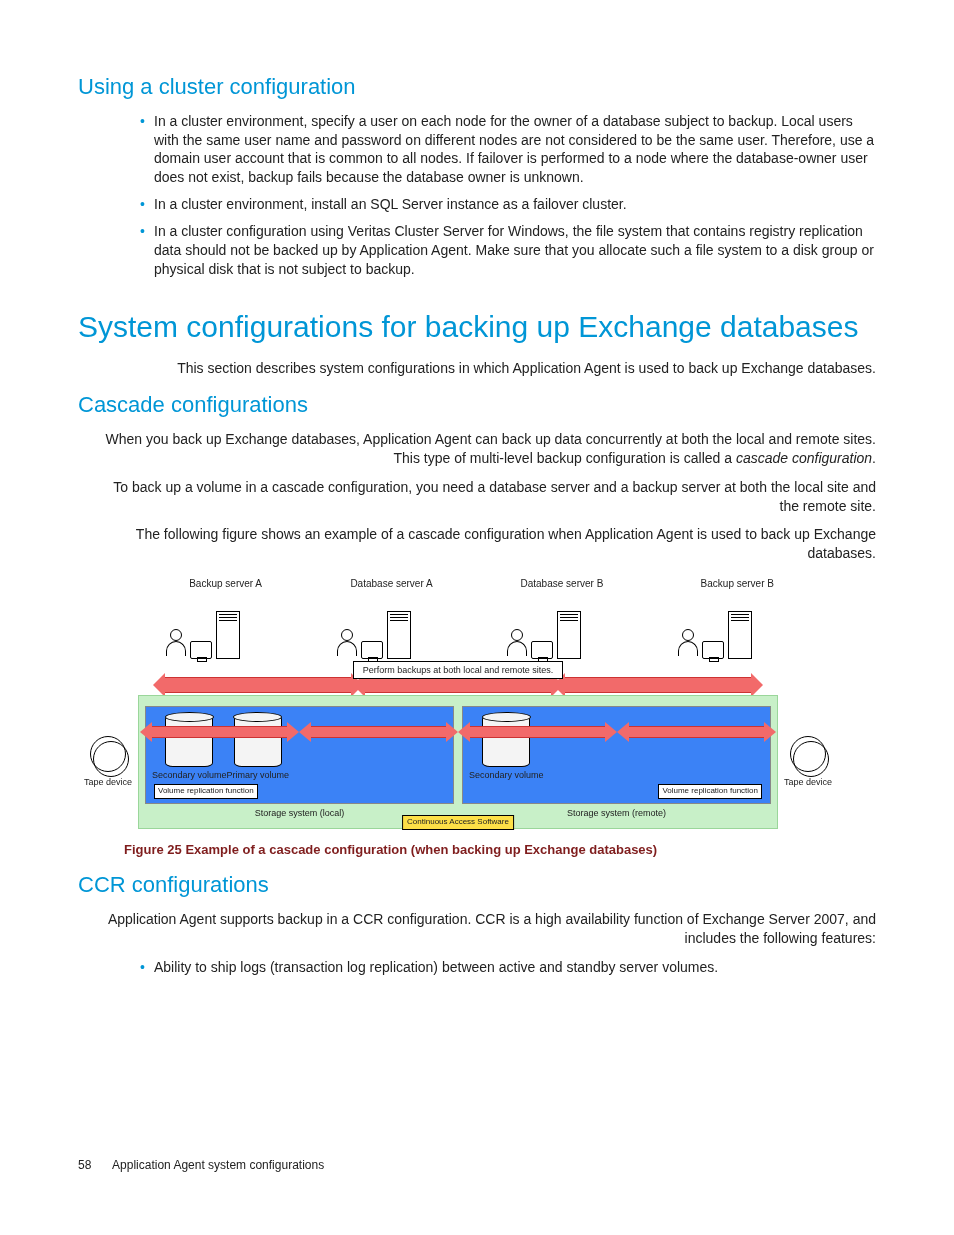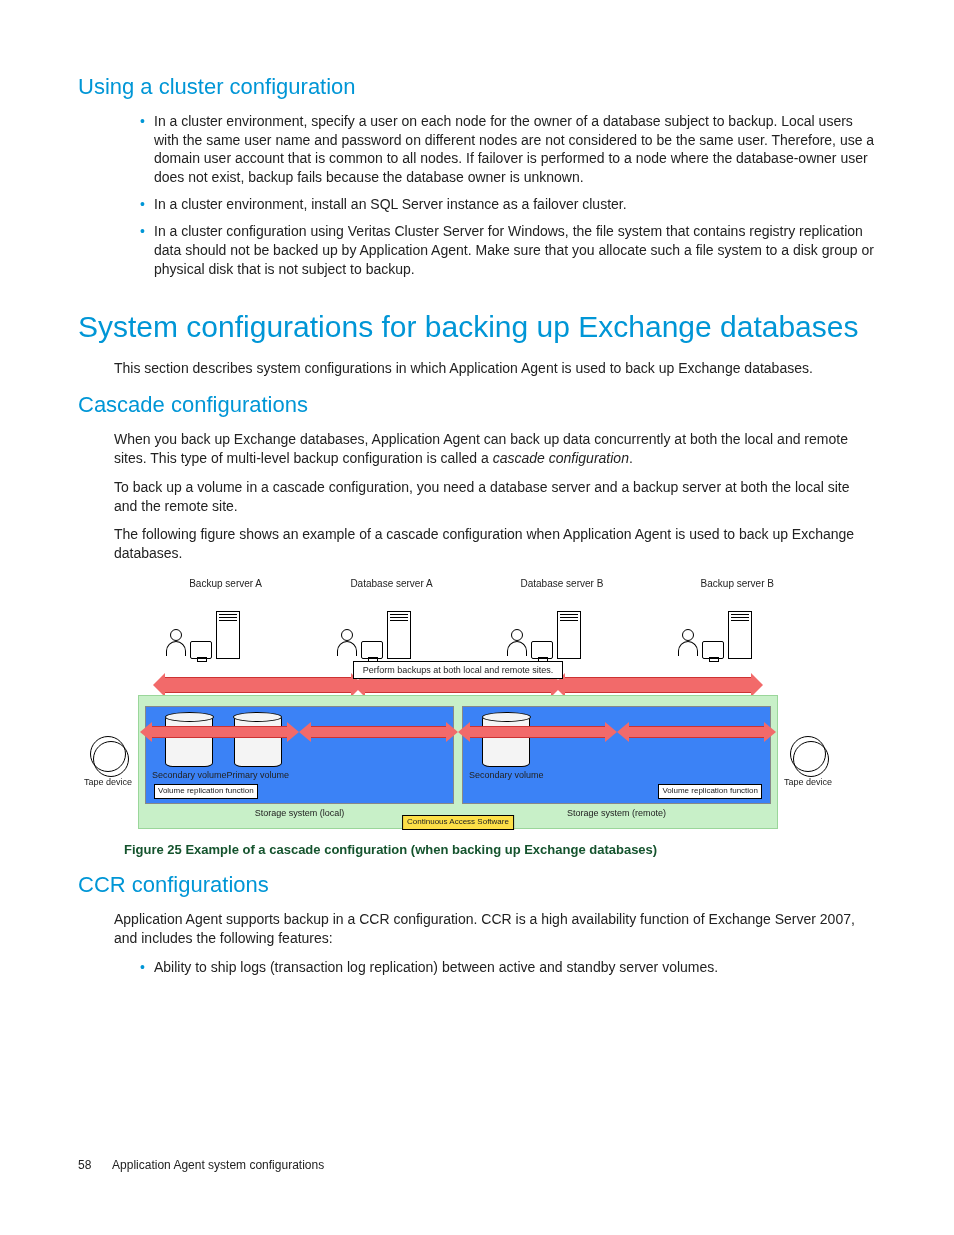--- a/index.html
+++ b/index.html
@@ -35,25 +35,26 @@
     margin-bottom: 8px;
   }
   ul.bullets > li::before {
     content: "•";
     color: #0096d6;
     position: absolute;
     left: 0;
     top: 0;
   }
   p.body {
-    margin: 8px 0 10px 36px;
+    margin: 8px 0 10px 18px;
+    text-align: right;
   }
   .italic { font-style: italic; }
   .figcaption {
-    color: #14532d;
+    color: #7f1d1d;
     font-weight: 700;
     font-size: 13px;
     margin: 12px 0 6px 46px;
   }
   .footer {
     position: relative;
     margin-top: 180px;
     font-size: 12px;
     color: #222;
   }

